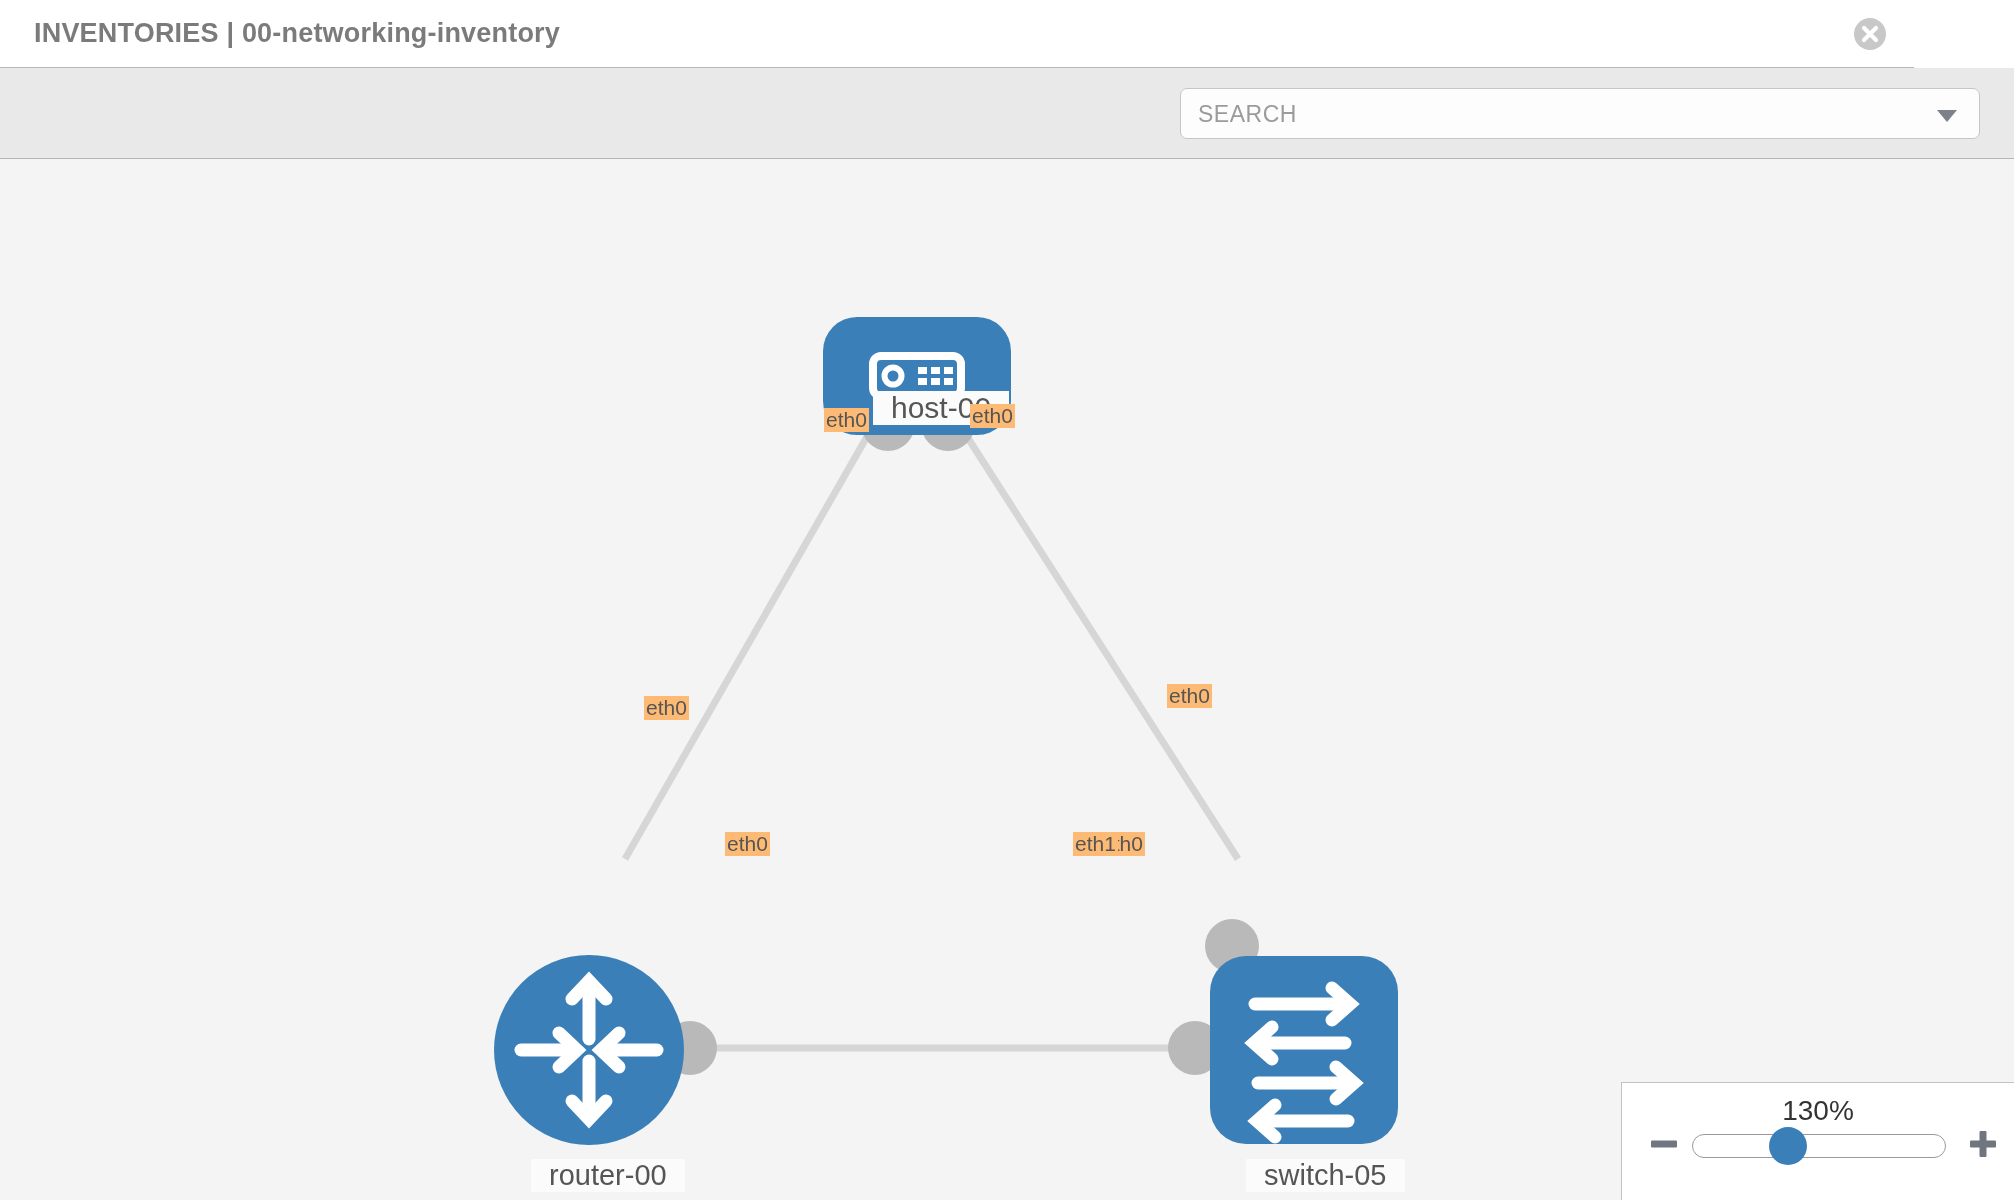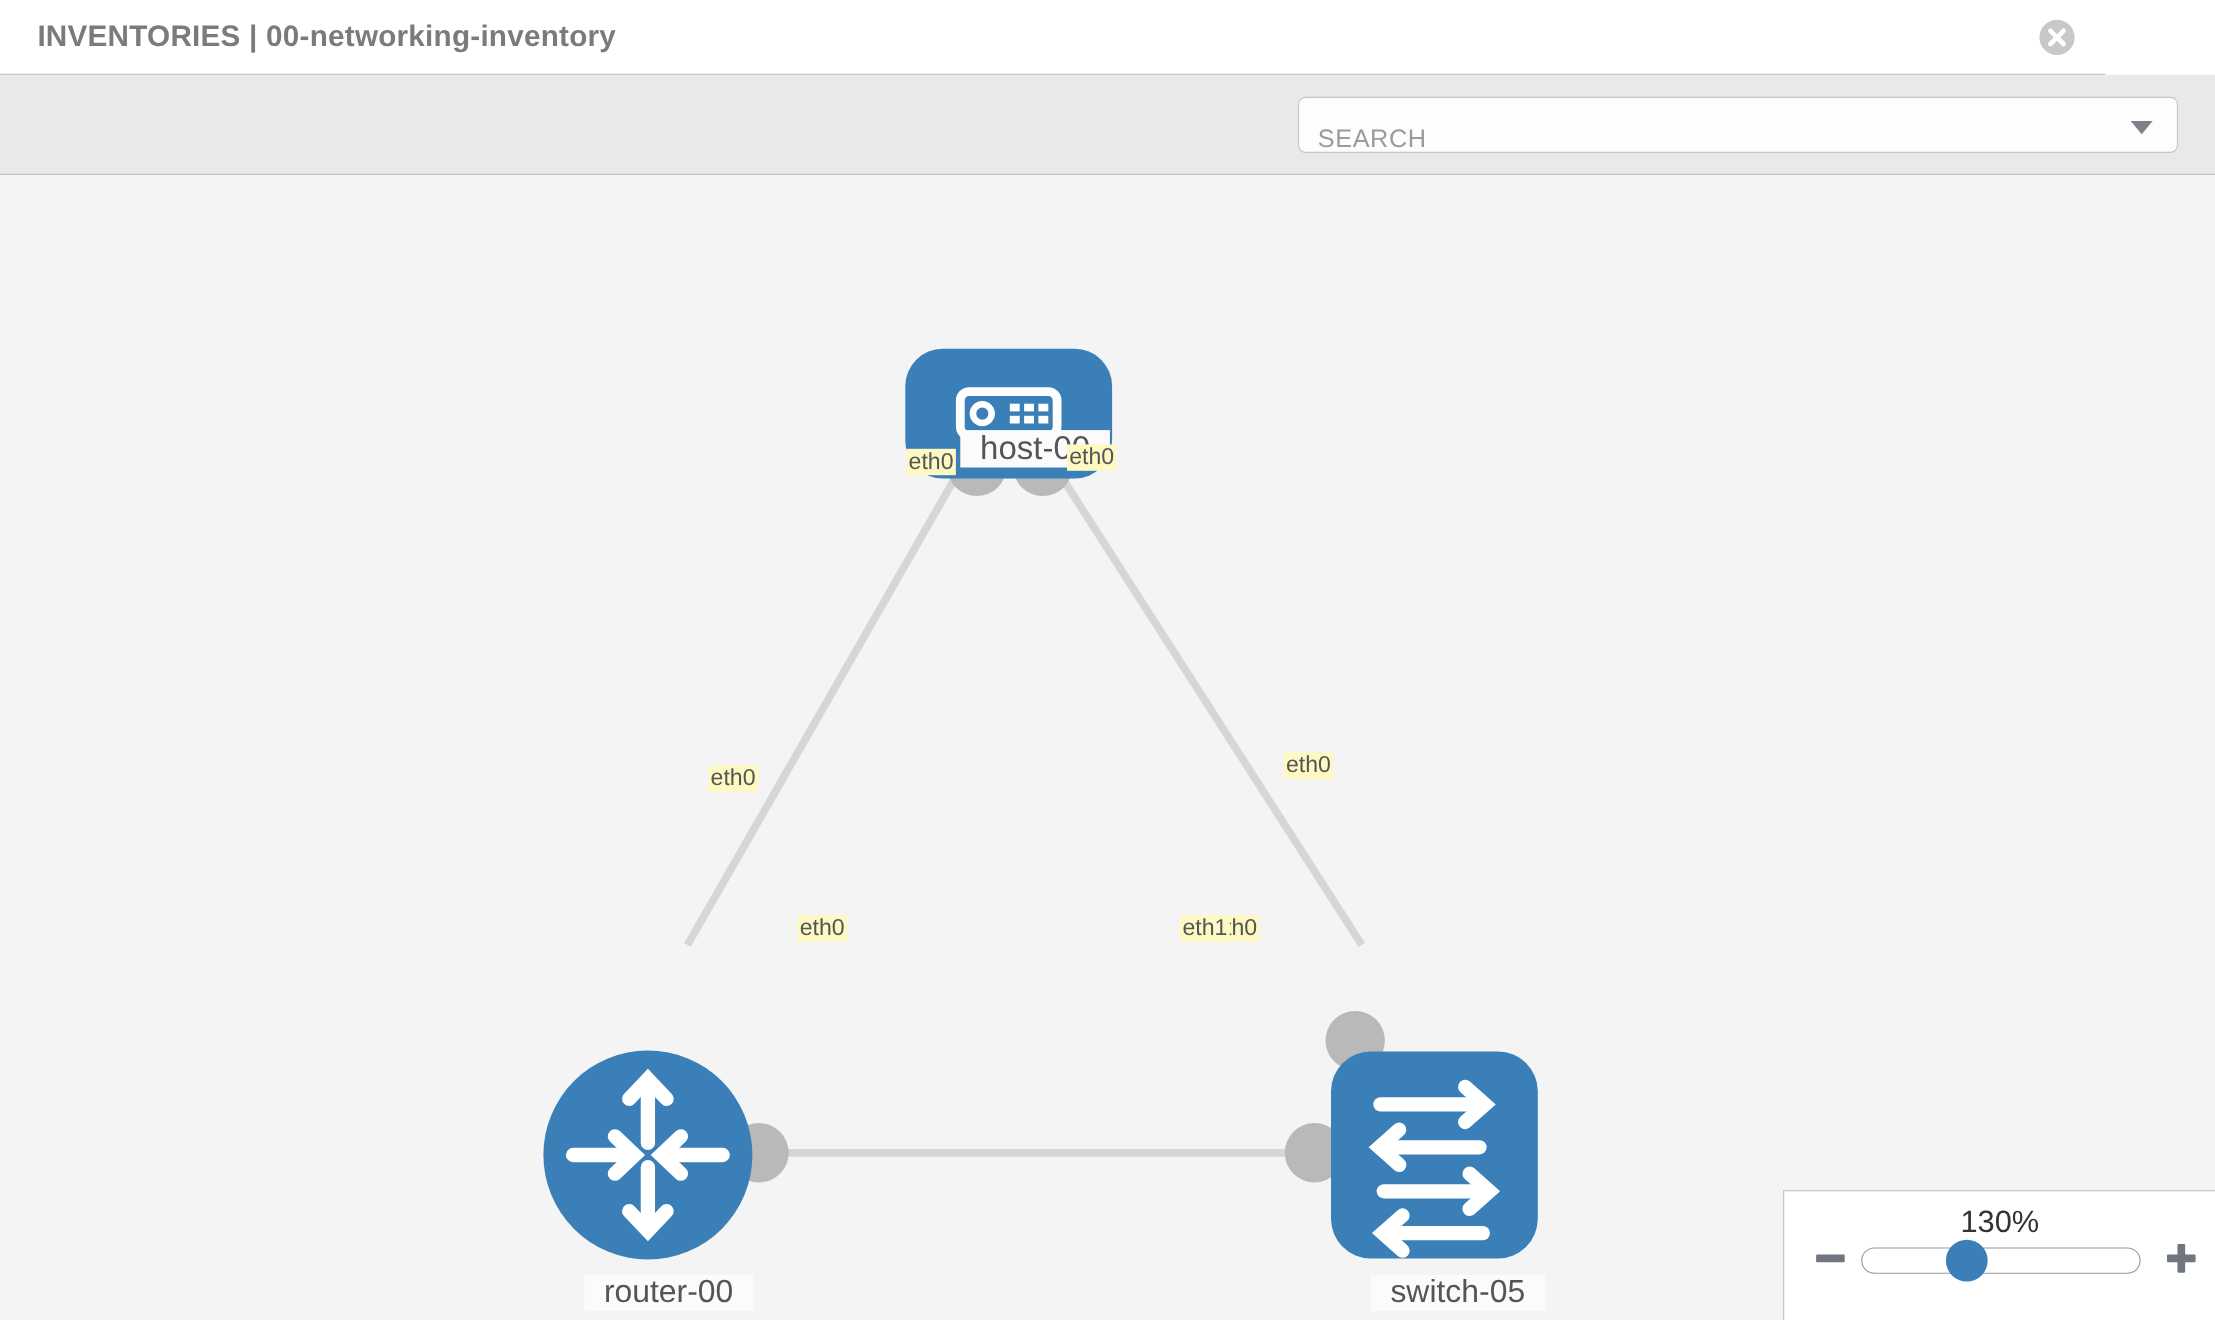--- a/index.html
+++ b/index.html
@@ -111,21 +111,20 @@
     box-sizing: border-box;
     cursor: text;
   }
   .search-box .label {
     position: absolute;
     left: 17px;
     top: 12px;
     font-size: 23px;
     color: #9b9b9b;
     letter-spacing: .5px;
-    margin-top: 12px;
   }
 
   
   .canvas {
     position: absolute;
     left: 0;
     top: 159px;
     width: 2014px;
     height: 1041px;
     background: #f4f4f4;
@@ -138,21 +137,21 @@
     font-size: 29px;
     color: #555555;
     background: #fbfbfb;
     white-space: nowrap;
     padding: 0 18px;
   }
   .edgelabel {
     position: absolute;
     font-size: 21px;
     color: #555555;
-    background: #fef9c3;
+    background: #fdba74;
     white-space: nowrap;
     padding: 0 2px;
   }
 
   
   .zoom-panel {
     position: absolute;
     left: 1621px;
     top: 1082px;
     width: 393px;

